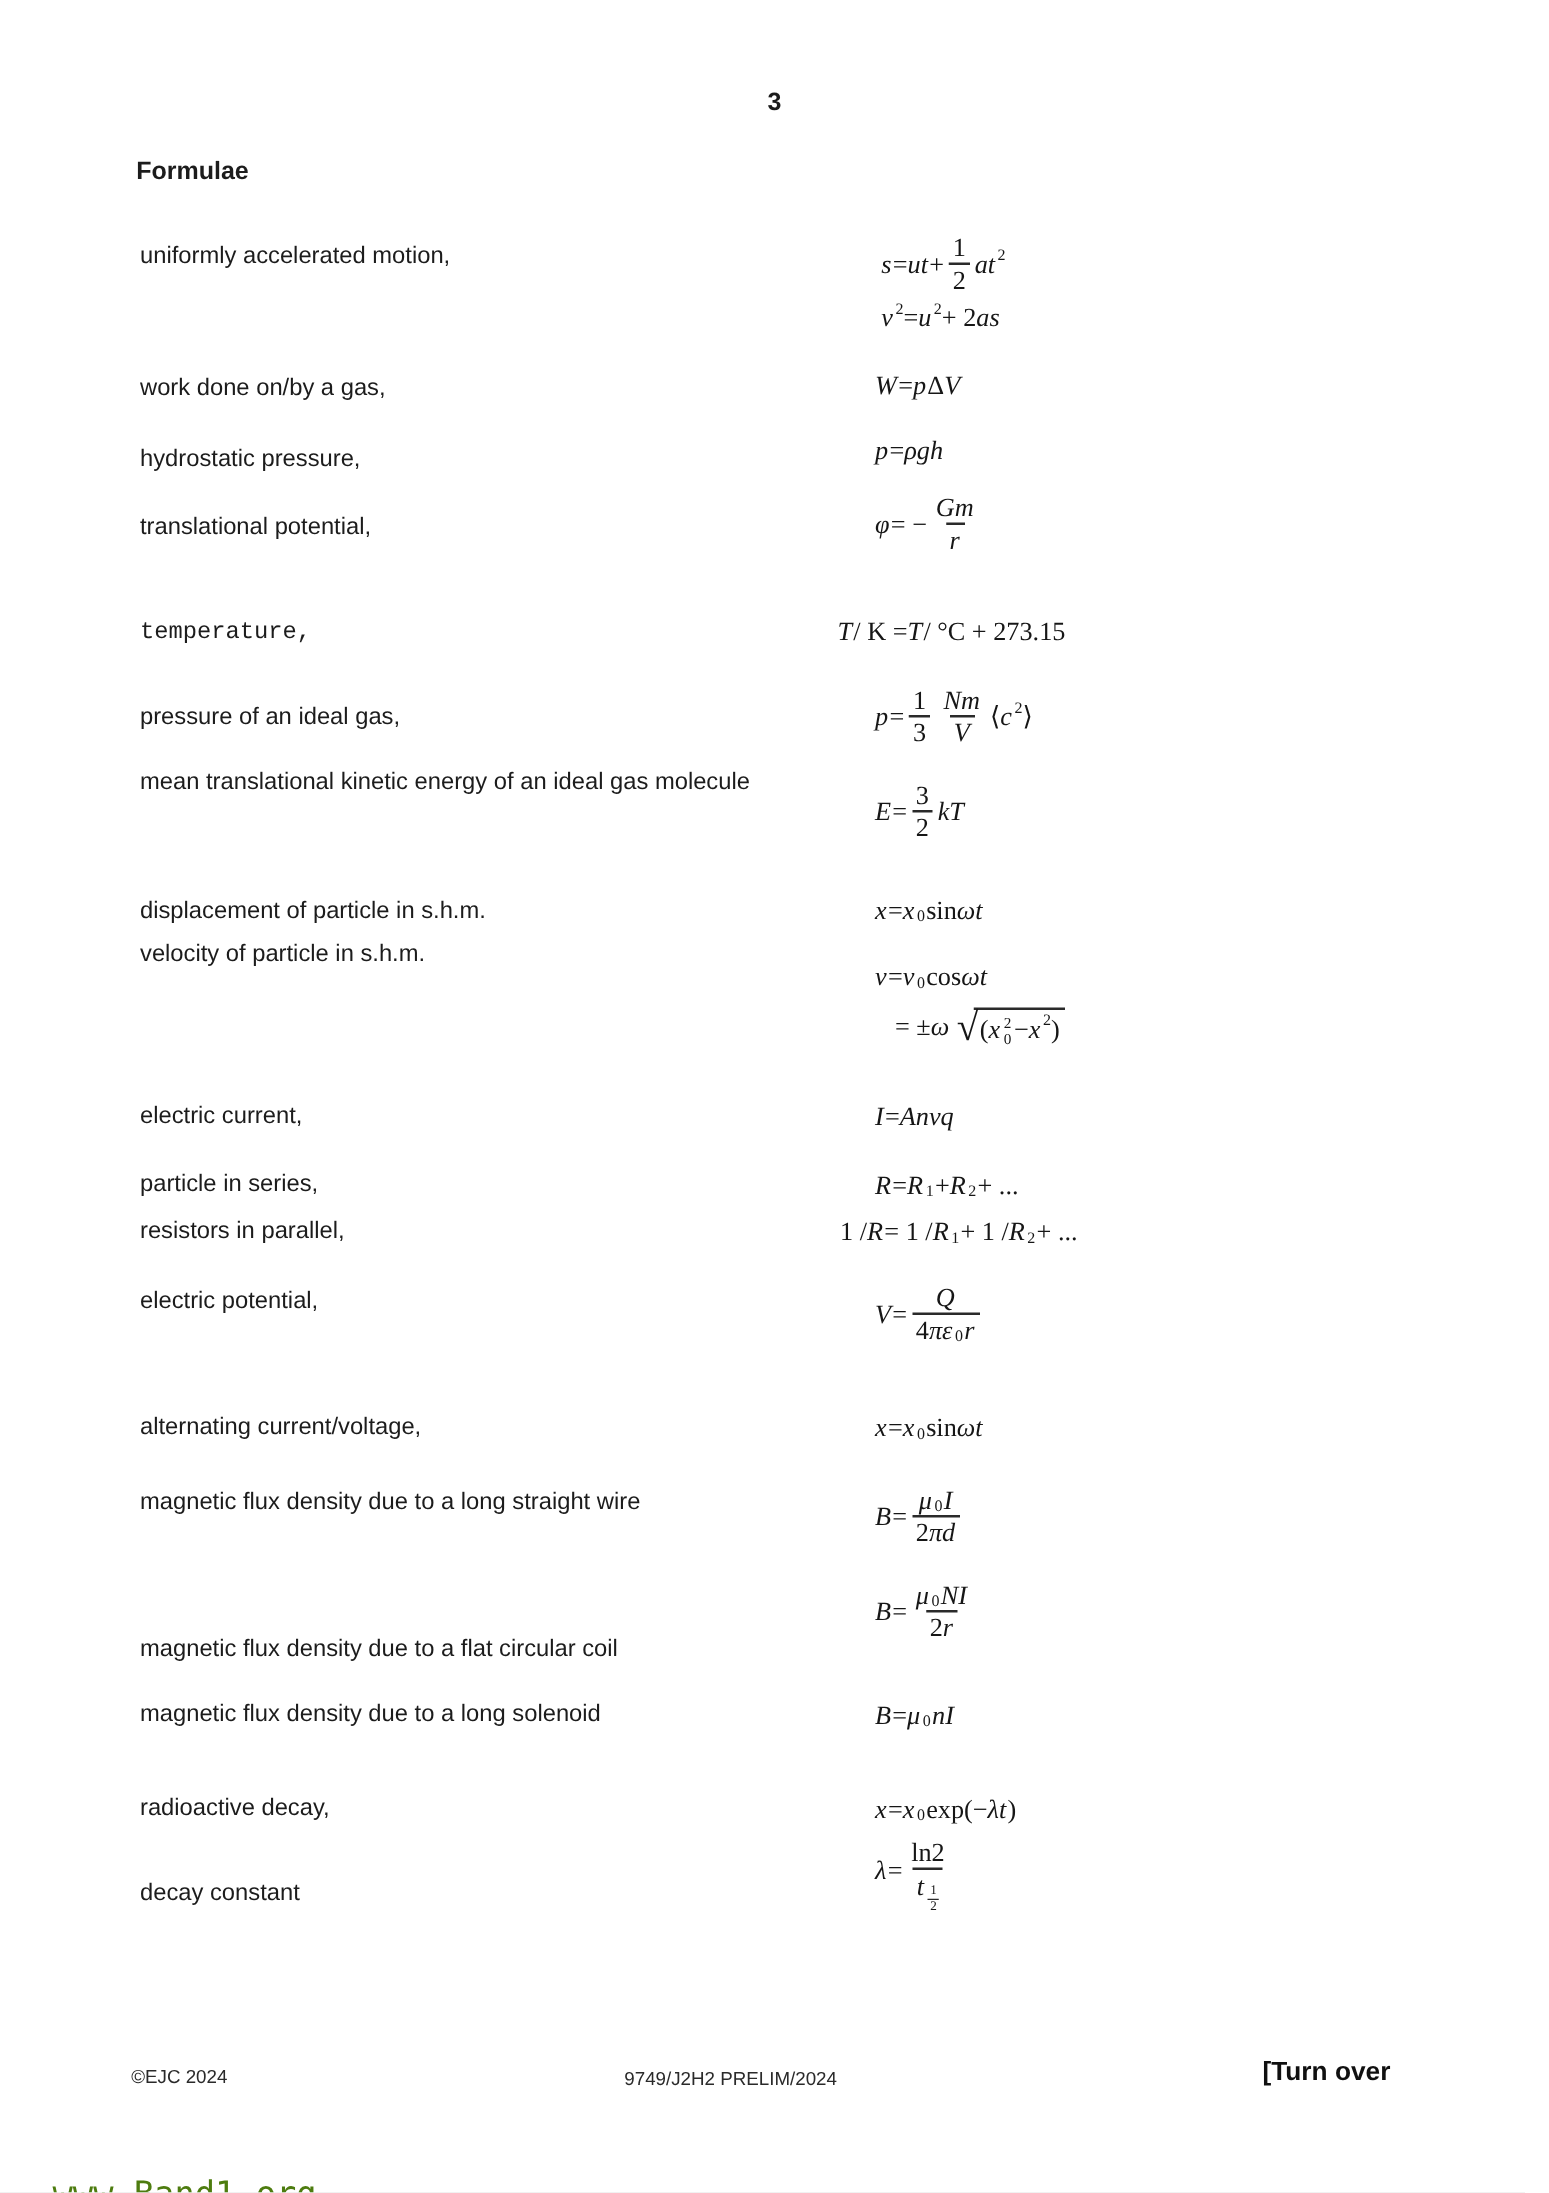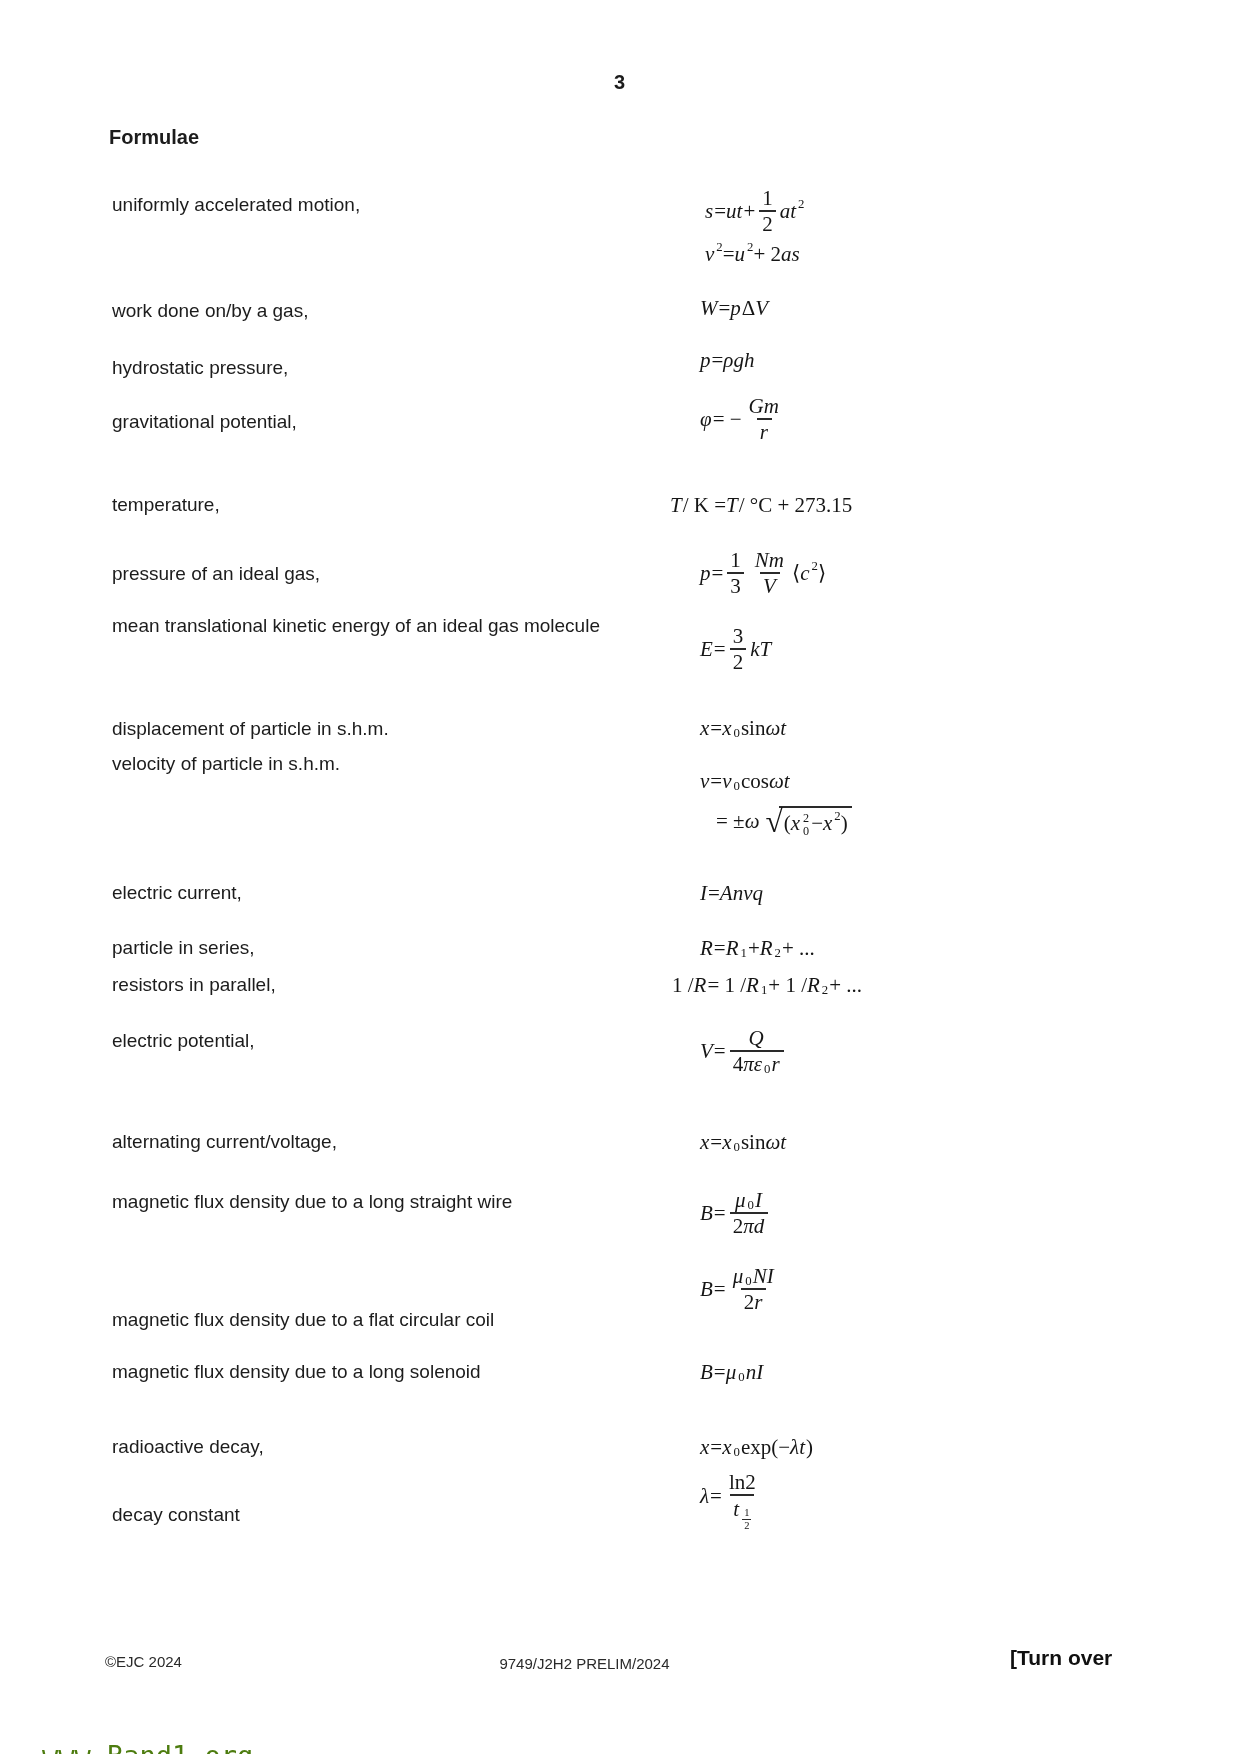--- a/index.html
+++ b/index.html
@@ -73,34 +73,34 @@
         <span class="it">p</span>
         <span class="rm">Δ</span>
         <span class="it">V</span>
       </div>
       <div class="label" style="top: 356px;">hydrostatic pressure,</div>
       <div class="fline" style="top: 347px; left: 700px;">
         <span class="it">p</span>
         <span class="rm"> = </span>
         <span class="it">ρgh</span>
       </div>
-      <div class="label" style="top: 410px;">gravitational potential,</div>
+      <div class="label" style="top: 410px;">translational potential,</div>
       <div class="fline" style="top: 394px; left: 700px;">
         <span class="it">φ</span>
         <span class="rm"> = −</span>
         <span class="frac">
           <span class="num">
             <span class="it">Gm</span>
           </span>
           <span class="den">
             <span class="it">r</span>
           </span>
         </span>
       </div>
-      <div class="label" style="top: 493px;">temperature,</div>
+      <div class="label" style="top: 493px; font-family: Liberation Mono, monospace;">temperature,</div>
       <div class="fline" style="top: 492px; left: 670px;">
         <span class="it">T</span>
         <span class="rm"> / K = </span>
         <span class="it">T</span>
         <span class="rm"> / °C + 273.15</span>
       </div>
       <div class="label" style="top: 562px;">pressure of an ideal gas,</div>
       <div class="fline" style="top: 548px; left: 700px;">
         <span class="it">p</span>
         <span class="rm"> = </span>

